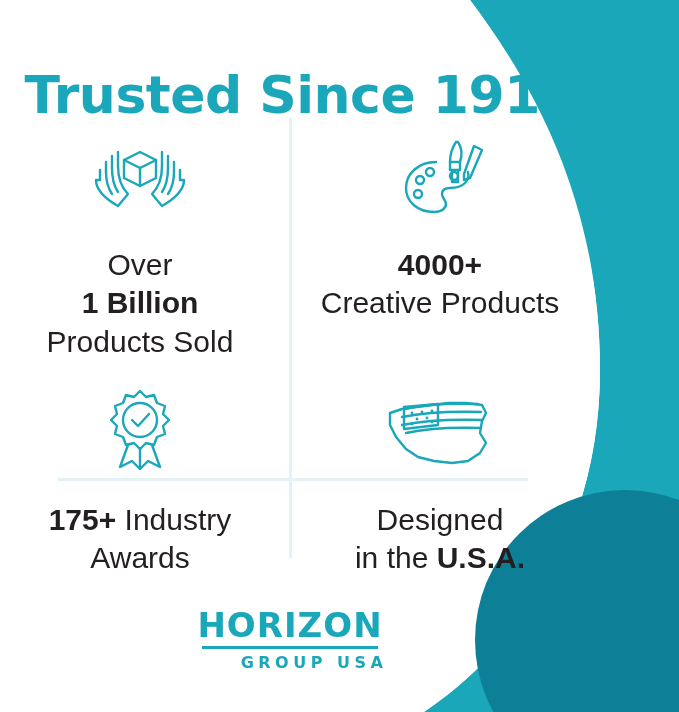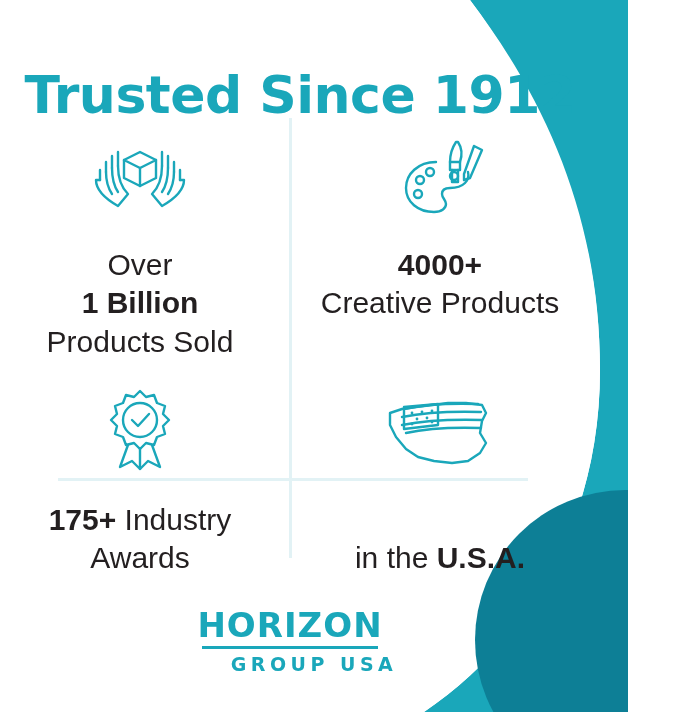--- a/index.html
+++ b/index.html
@@ -5,21 +5,21 @@
   html, body {
     margin: 0;
     padding: 0;
     background: #ffffff;
   }
   body {
     font-family: "Liberation Sans", sans-serif;
   }
   #page {
     position: relative;
-    width: 628px;
+    width: 679px;
     height: 712px;
     overflow: hidden;
     background: #ffffff;
   }
   
   .swoosh-wrap {
     position: absolute;
     inset: 0;
     pointer-events: none;
   }
@@ -98,21 +98,21 @@
     font-weight: bold;
     font-size: 34px;
     letter-spacing: 1px;
     color: #1aa7ba;
     line-height: 1;
     text-align: center;
   }
   .logo .sub {
     font-family: "DejaVu Sans", sans-serif;
     font-weight: bold;
-    font-size: 19px;
+    font-size: 16px;
     letter-spacing: 4.5px;
     color: #1aa7ba;
     margin-top: 6px;
     line-height: 1;
     margin-left: 48px;
   }
   .logo .rule {
     width: 176px;
     height: 3px;
     background: #1aa7ba;
@@ -233,21 +233,21 @@
           <circle cx="30" cy="22" r="1.4" fill="#1aa7ba" stroke="none"></circle>
           <circle cx="40" cy="21" r="1.4" fill="#1aa7ba" stroke="none"></circle>
           <circle cx="50" cy="20" r="1.4" fill="#1aa7ba" stroke="none"></circle>
           <circle cx="35" cy="28" r="1.4" fill="#1aa7ba" stroke="none"></circle>
           <circle cx="45" cy="27" r="1.4" fill="#1aa7ba" stroke="none"></circle>
           <circle cx="30" cy="33" r="1.4" fill="#1aa7ba" stroke="none"></circle>
           <circle cx="50" cy="31" r="1.4" fill="#1aa7ba" stroke="none"></circle>
         </svg>
       </div>
       <div class="caption">
-        <br>
+        <span>Designed</span><br>
         <span>in the</span>
         <b>U.S.A.</b>
       </div>
     </div>
 
   </div>
 
   <div class="logo">
     <div class="word">HORIZON</div>
     <div class="rule"></div>

